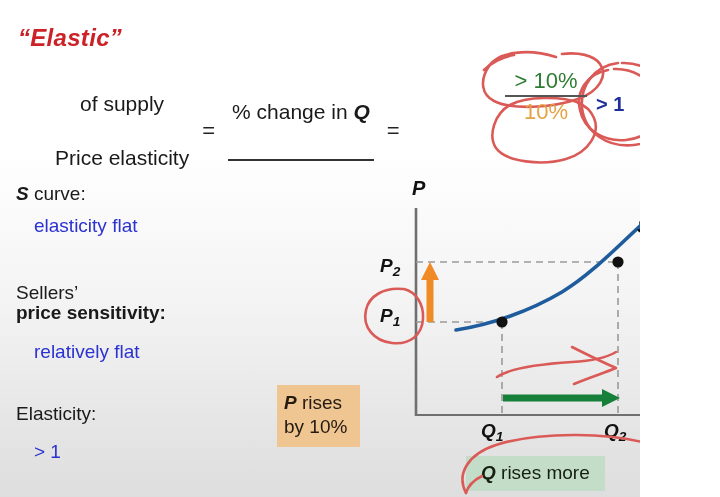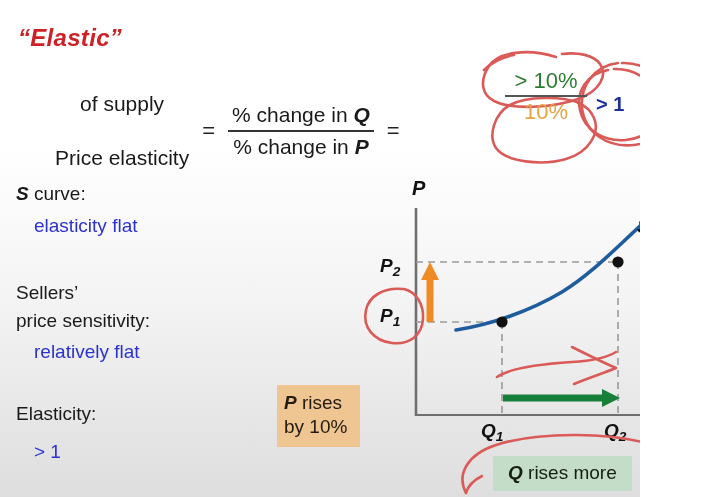--- a/index.html
+++ b/index.html
@@ -42,21 +42,22 @@
     white-space: pre-line;
   }
   .eqsign {
     font-size: 22px;
     margin: 0 13px;
     color: #222;
   }
   #fraction {
     display: flex;
     flex-direction: column;
-    align-items: center;
+    align-items: flex-end;
+    gap: 32px;
   }
   #fraction .num, #fraction .den {
     padding: 1px 4px;
     white-space: nowrap;
   }
   #fraction .bar {
     height: 2px;
     background: #333;
     width: 100%;
     margin: 2px 0;
@@ -94,37 +95,37 @@
     color: #1e2f9c;
     z-index: 6;
   }
 
   
   .ltxt { left: 16px; color: #1a1a1a; font-size: 19px; line-height: 1.22; }
   .blue { color: #2b32d0; }
   #t-scurve { top: 182px; }
   #t-flat   { left: 34px; top: 214px; }
   #t-sellers{ top: 281px; }
-  #t-price-sens { top: 309px; }
+  #t-price-sens { top: 301px; font-weight: bold; }
   #t-high   { left: 34px; top: 340px; }
   #t-elast  { top: 402px; }
   #t-gt1    { left: 34px; top: 440px; }
 
   
   #box-p-rises {
     left: 277px; top: 385px;
     background: #efc591;
     padding: 6px 13px 8px 7px;
     font-size: 19px;
     color: #231a10;
     line-height: 1.25;
     text-align: left;
   }
   #box-q-rises {
-    left: 493px; top: 456px;
+    left: 466px; top: 456px;
     background: #c4ddc9;
     padding: 6px 15px 7px 15px;
     font-size: 19px;
     color: #15200f;
   }
 
   
   .glabel { font-weight: bold; font-style: italic; color: #111; }
   #lbl-P  { left: 412px; top: 177px; font-size: 20px; }
   #lbl-Q  { left: 684px; top: 396px; font-size: 20px; }
@@ -146,21 +147,20 @@
 
   <div class="abs" id="formula">
     <div id="formula-lhs">
       <div>of supply</div>
       <div>Price elasticity</div>
     </div>
     <div class="eqsign">=</div>
     <div id="fraction">
       <div class="num"><span>% change in </span><span class="ital-b">Q</span></div>
       <div class="bar"></div>
-      <div class="den"><span>% change in </span><span class="ital-b">P</span></div>
     </div>
     <div class="eqsign">=</div>
   </div>
 
   <div class="abs" id="hand-fraction">
     <div class="hnum">&gt; 10%</div>
     <div class="hbar"></div>
     <div class="hden">10%</div>
   </div>
   <div class="abs" id="hand-gt1">&gt; 1</div>

